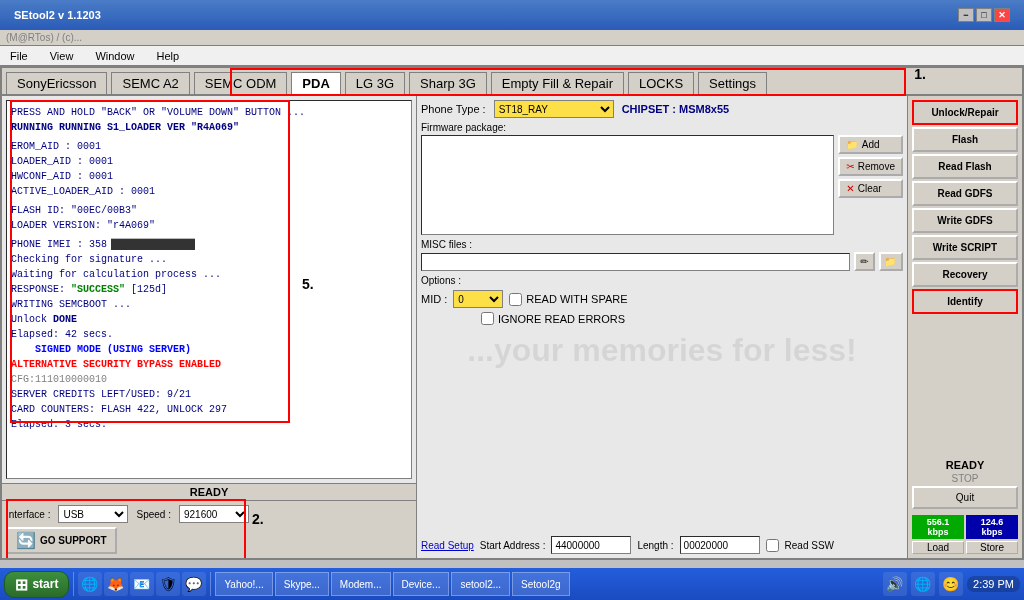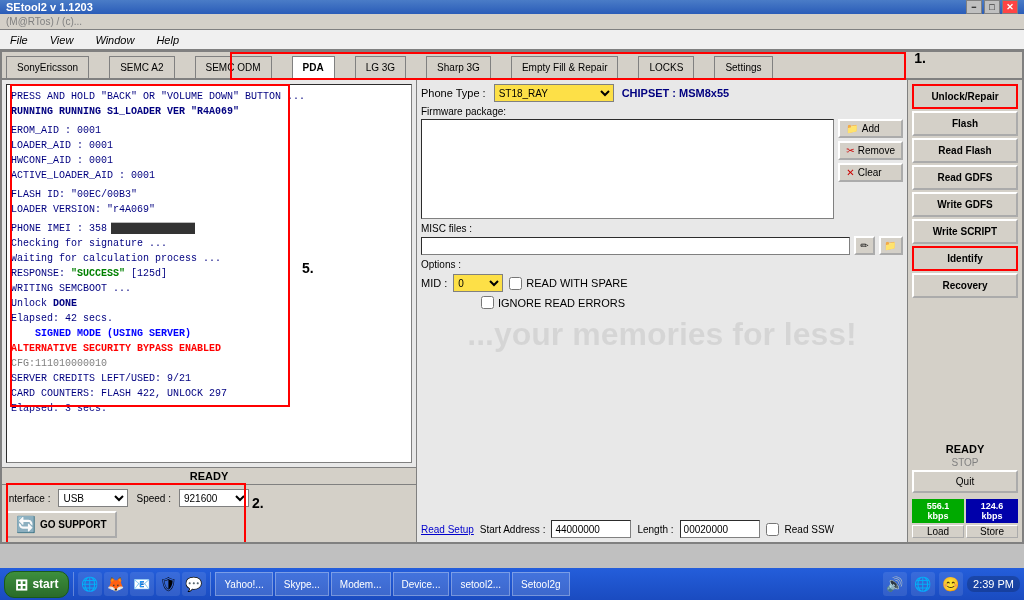--- a/index.html
+++ b/index.html
@@ -9,25 +9,25 @@
       overflow: hidden;
       font-family: 'Tahoma', 'Arial', sans-serif;
       font-size: 11px;
       background: #c0c0c0;
     }
 
     
     .title-bar {
       background: linear-gradient(to bottom, #4a7cc7, #2a5cb8);
       color: white;
-      height: 14px;
+      height: 30px;
       display: flex;
       align-items: center;
       justify-content: space-between;
-      padding: 0 6px;
+      padding: 0 14px;
       font-size: 11px;
       font-weight: bold;
     }
     .title-bar-buttons {
       display: flex;
       gap: 2px;
     }
     .title-btn {
       width: 16px;
       height: 14px;
@@ -48,21 +48,20 @@
       height: 20px;
       display: flex;
       align-items: center;
       padding: 0 4px;
       gap: 10px;
     }
     .menu-item {
       font-size: 11px;
       cursor: pointer;
       padding: 2px 6px;
-      font-style: italic;
     }
 
     
     .main-window {
       background: #e8e8e8;
       height: calc(600px - 22px - 20px - 32px);
       display: flex;
       flex-direction: column;
       border: 2px solid #808080;
       position: relative;
@@ -72,26 +71,26 @@
     .tab-strip {
       background: #d4d0c8;
       display: flex;
       align-items: flex-end;
       padding: 4px 4px 0 4px;
       border-bottom: 2px solid #808080;
       height: 28px;
     }
     .tab {
       padding: 3px 10px;
-      font-size: 10px;
+      font-size: 13px;
       background: #d4d0c8;
       border: 1px solid #808080;
       border-bottom: none;
       cursor: pointer;
-      margin-right: 20px;
+      margin-right: 4px;
       height: 22px;
       display: flex;
       align-items: center;
     }
     .tab.active {
       background: #ffffff;
       font-weight: bold;
     }
 
     
@@ -584,25 +583,25 @@
       </button>
       <button class="sidebar-btn">
         <span>Read GDFS</span>
       </button>
       <button class="sidebar-btn">
         <span>Write GDFS</span>
       </button>
       <button class="sidebar-btn">
         <span>Write SCRIPT</span>
       </button>
+      <button class="sidebar-btn">
+        <span>Recovery</span>
+      </button>
       <button class="sidebar-btn highlighted" style="border:2px solid red;">
         <span>Identify</span>
-      </button>
-      <button class="sidebar-btn">
-        <span>Recovery</span>
       </button>
 
       <div style="flex:1;"></div>
 
       <div class="sidebar-ready">READY</div>
       <div class="sidebar-stop">STOP</div>
       <button class="sidebar-quit">
         <span>Quit</span>
       </button>
 

